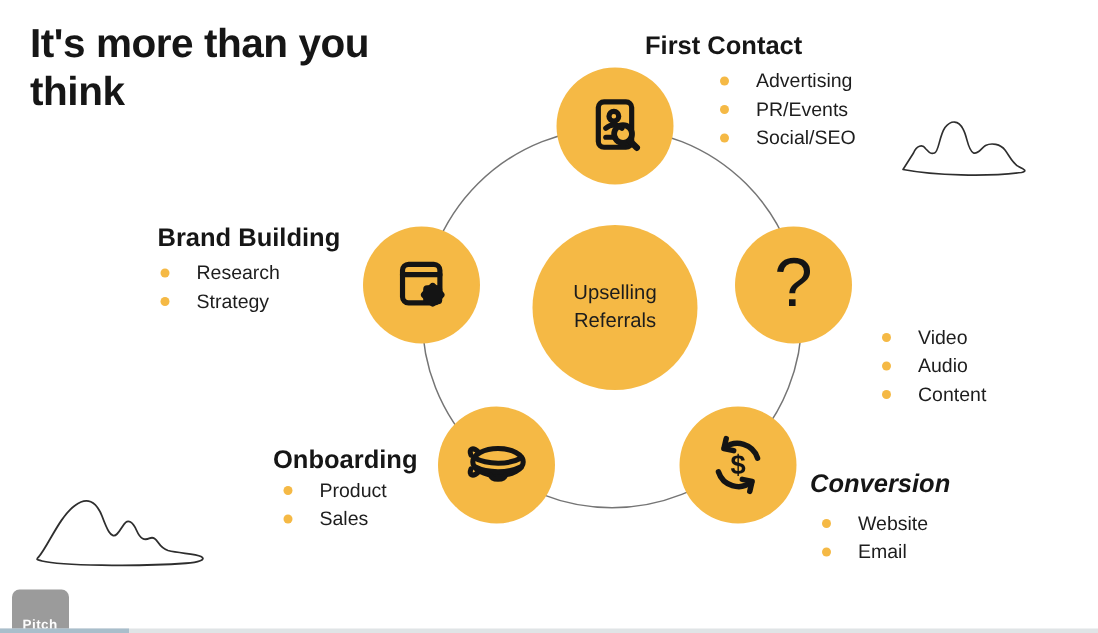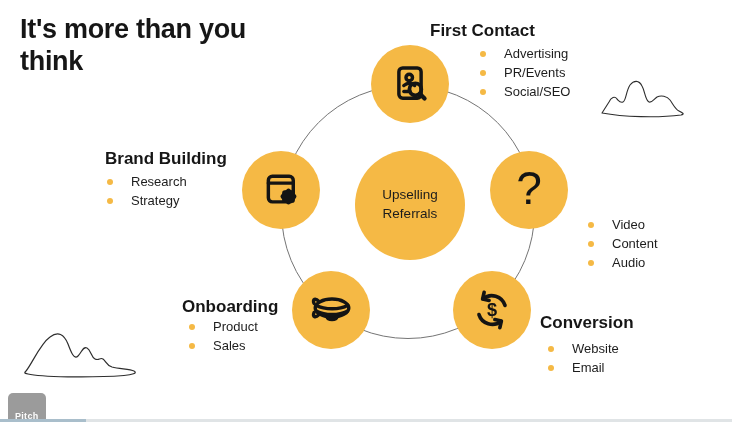--- a/index.html
+++ b/index.html
@@ -75,38 +75,38 @@
   <div class="circle node-circle" style="left:490px;top:151px;">
     <div class="qmark">?</div>
   </div>
   <ul class="node-list" style="left:588px;top:179px;margin-top:36px;">
     <li>
         <span class="dot"></span>
         <span>Video</span>
       </li>
     <li>
         <span class="dot"></span>
-        <span>Content</span>
+        <span>Audio</span>
       </li>
     <li>
         <span class="dot"></span>
-        <span>Audio</span>
+        <span>Content</span>
       </li>
   </ul>
 
   <div class="circle node-circle" style="left:453px;top:271px;">
     <svg class="icon-svg" width="46" height="46" viewBox="0 0 24 24" fill="none" stroke="#141414" stroke-width="1.9" stroke-linecap="round" stroke-linejoin="round">
       <path d="M18.8,9.6 A7.3,7.3 0 0 0 7.3,6.1"></path>
       <polyline points="7.9,2.8 7.1,6.3 10.5,7.0"></polyline>
       <path d="M5.2,14.4 A7.3,7.3 0 0 0 16.7,17.9"></path>
       <polyline points="16.1,21.2 16.9,17.7 13.5,17.0"></polyline>
       <text x="12" y="15.2" text-anchor="middle" font-size="9.5" font-weight="700" stroke="none" fill="#141414" font-family="Liberation Sans, sans-serif">$</text>
     </svg>
   </div>
-  <div class="node-label" style="left:540px;top:313px;">Conversion</div>
+  <div class="node-label" style="left:540px;top:313px;font-style:italic;">Conversion</div>
   <ul class="node-list" style="left:548px;top:339px;">
     <li>
         <span class="dot"></span>
         <span>Website</span>
       </li>
     <li>
         <span class="dot"></span>
         <span>Email</span>
       </li>
   </ul>

